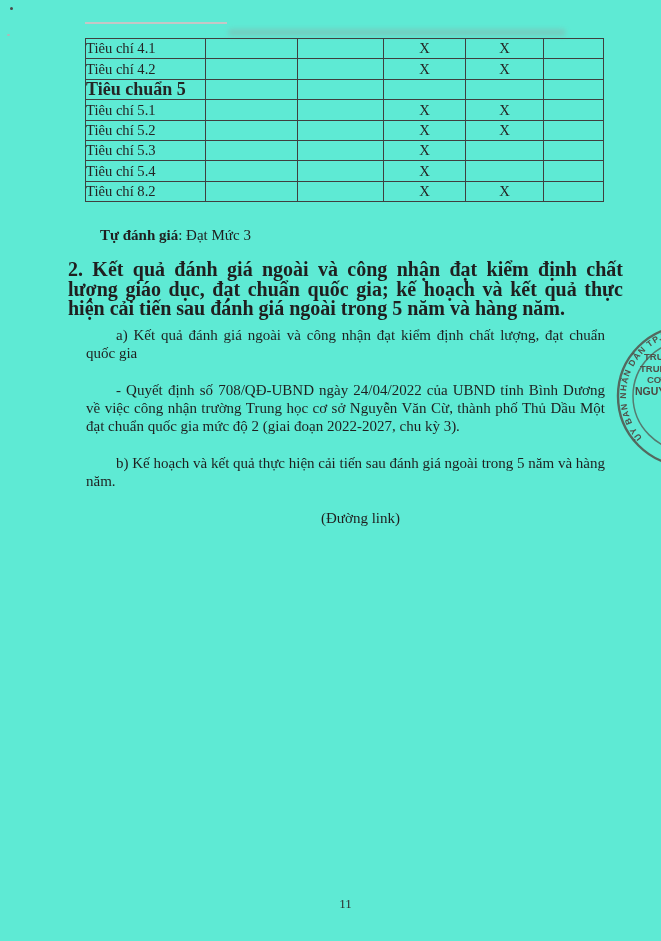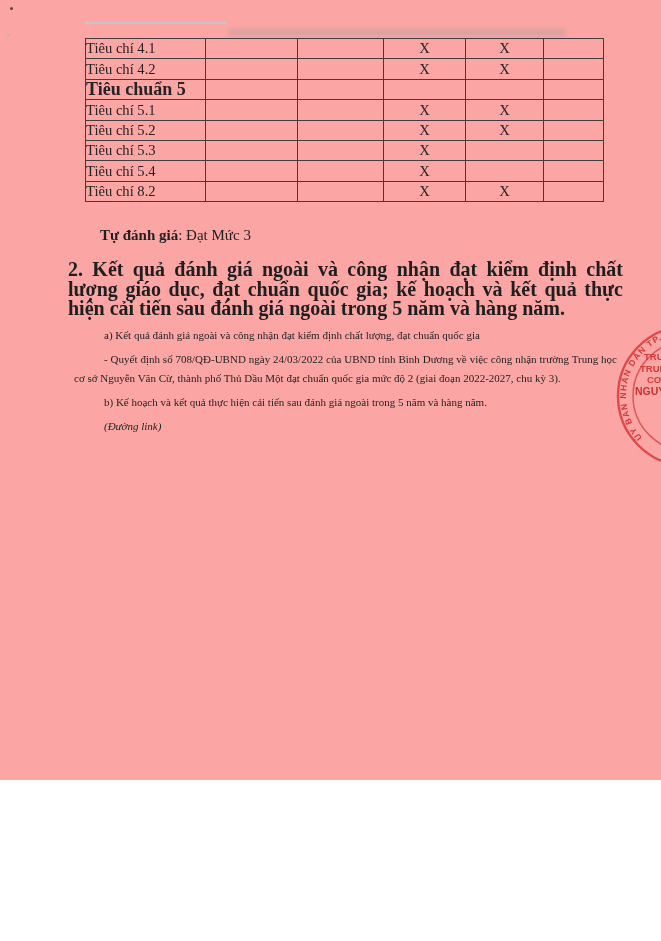--- a/index.html
+++ b/index.html
@@ -1,19 +1,19 @@
 <!DOCTYPE html>
 <html><head>
 <meta charset="utf-8">
 <style>
   html,body{margin:0;padding:0;}
   .page{
     position:relative;
-    width:661px;height:780px;
-    background:#fca5a5;
+    width:661px;height:941px;
+    background:#5eead4;
     overflow:hidden;
     font-family:"Liberation Serif","DejaVu Serif",serif;
     color:#1f1f1f;
   }
   
   .speck{position:absolute;border-radius:50%;}
   .speck-a{left:10px;top:7px;width:3px;height:3px;background:#4a4a4a;}
   .speck-b{left:7px;top:34px;width:3px;height:2px;background:#b5b5b5;}
   .artifact-line{position:absolute;left:85px;top:22px;width:142px;height:2px;background:#c6c6c6;filter:blur(.6px);}
   .artifact-smudge{position:absolute;left:228px;top:29px;width:338px;height:7px;background:#9a9a9a;opacity:.35;filter:blur(2.5px);border-radius:4px;}
@@ -38,29 +38,29 @@
   .self-assess{margin:227px 0 16px 32px;font-size:15px;}
   .self-assess b{font-weight:bold;}
   .sec2-heading{
     margin-top:8px;
     font-weight:bold;
     font-size:20px;
     line-height:19.6px;
     text-align:justify;
   }
   .para{
-    font-size:11px;
+    font-size:15px;
     line-height:18.4px;
     text-align:justify;
     text-indent:30px;
-    margin:6px;
+    margin:18px;
     margin-top:6px;
   }
   .para.first{margin-top:7px;}
-  .link-note{font-style:italic;text-align:left;}
+  .link-note{text-align:center;}
   
   .stamp{
     position:absolute;left:540px;top:300px;width:240px;height:200px;
     mix-blend-mode:multiply;opacity:.92;
     pointer-events:none;
   }
   .stamp svg{overflow:visible;}
   
   .page-num{position:absolute;left:0;top:896px;width:691px;text-align:center;font-size:13px;color:#2e2e2e;}
 </style>
@@ -153,21 +153,21 @@
     </table>
   </div>
 
   <div class="content">
 
     <div class="self-assess"><b>Tự đánh giá</b><span>: Đạt Mức 3</span></div>
 
     <div class="sec2-heading">2. Kết quả đánh giá ngoài và công nhận đạt kiểm định chất lượng giáo dục, đạt chuẩn quốc gia; kế hoạch và kết quả thực hiện cải tiến sau đánh giá ngoài trong 5 năm và hàng năm.</div>
 
     <p class="para first">a) Kết quả đánh giá ngoài và công nhận đạt kiểm định chất lượng, đạt chuẩn quốc gia</p>
-    <p class="para">- Quyết định số 708/QĐ-UBND ngày 24/03/2022 của UBND tỉnh Bình Dương về việc công nhận trường Trung học cơ sở Nguyễn Văn Cừ, thành phố Thủ Dầu Một đạt chuẩn quốc gia mức độ 2 (giai đoạn 2022-2027, chu kỳ 3).</p>
+    <p class="para">- Quyết định số 708/QĐ-UBND ngày 24/04/2022 của UBND tỉnh Bình Dương về việc công nhận trường Trung học cơ sở Nguyễn Văn Cừ, thành phố Thủ Dầu Một đạt chuẩn quốc gia mức độ 2 (giai đoạn 2022-2027, chu kỳ 3).</p>
     <p class="para">b) Kế hoạch và kết quả thực hiện cải tiến sau đánh giá ngoài trong 5 năm và hàng năm.</p>
     <p class="para link-note">(Đường link)</p>
 
   </div>
 
   <div class="stamp">
     <svg width="240" height="200" viewBox="0 0 240 200">
 
       <circle cx="148" cy="96" r="70" fill="none" stroke="#d85050" stroke-width="2.4" opacity="0.88"></circle>
       <circle cx="148" cy="96" r="55" fill="none" stroke="#db5a5a" stroke-width="1.5" opacity="0.8"></circle>

